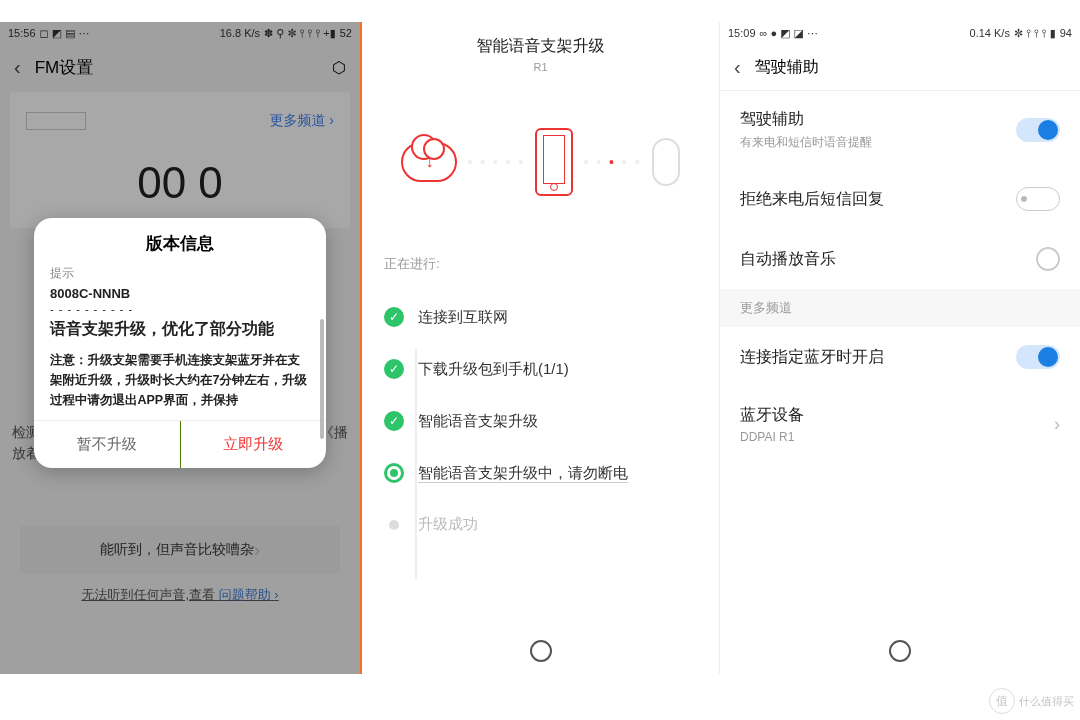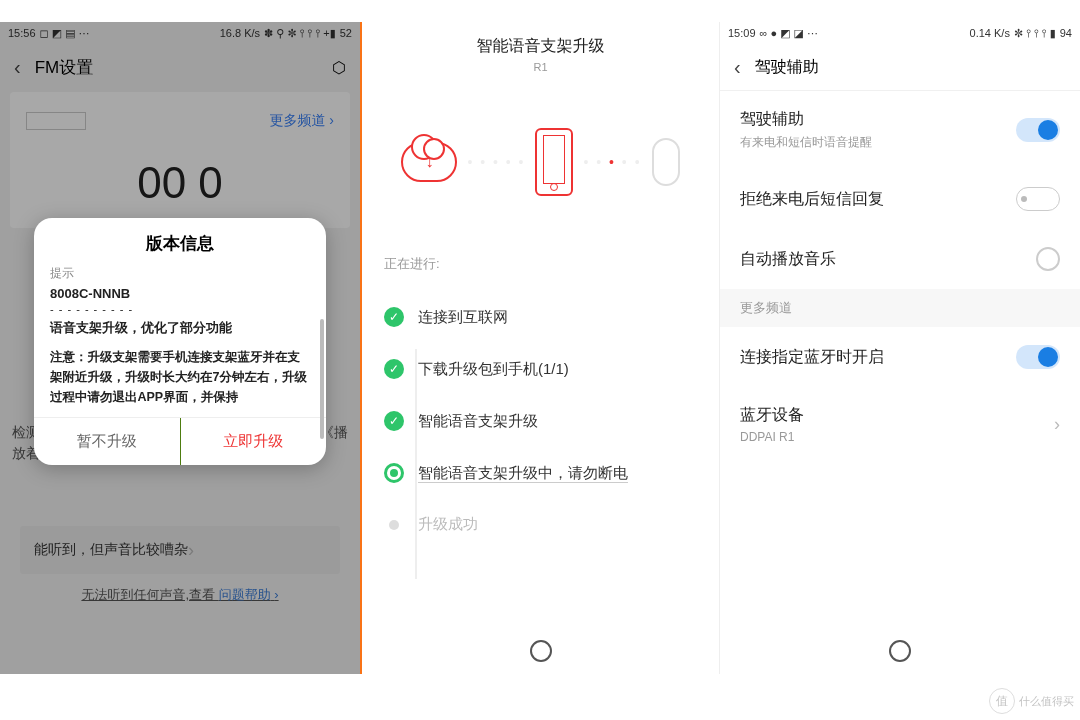--- a/index.html
+++ b/index.html
@@ -23,32 +23,32 @@
 
 .dim { position:absolute; inset:0; background:rgba(0,0,0,.34); z-index:5; }
 .p1bg { position:absolute; inset:0; background:#f3f3f3; z-index:1; }
 .bgcontent { position:absolute; top:70px; left:0; right:0; z-index:2; padding:0 10px;}
 .freqcard { background:#fff; border-radius:4px; padding:20px 16px; }
 .freqrow { display:flex; justify-content:space-between; align-items:center; }
 .barslot { width:60px; height:18px; border:1px solid #ccc; display:inline-block; }
 .more { color:#3b82f6; font-size:14px; }
 .bignum { font-size:44px; margin-top:28px; color:#222; text-align:center;}
 .sidetext { position:absolute; top:400px; left:12px; color:#555; font-size:14px; line-height:1.5; z-index:2;}
-.hearcard { position:absolute; top:504px; left:20px; right:20px; height:48px; background:#ececec; border-radius:3px; display:flex; align-items:center; padding:0 14px; justify-content:flex-start; font-size:14px; color:#333; z-index:2;}
+.hearcard { position:absolute; top:504px; left:20px; right:20px; height:48px; background:#ececec; border-radius:3px; display:flex; align-items:center; padding:0 14px; justify-content:center; font-size:14px; color:#333; z-index:2;}
 .tipline { position:absolute; bottom:70px; left:0; right:0; text-align:center; font-size:13px; color:#555; z-index:2;text-decoration:underline;}
 .tipline .link { color:#3b7cd6; }
 .modal { position:absolute; top:196px; left:34px; right:34px; background:#fff; border-radius:18px; z-index:10; box-shadow:0 4px 20px rgba(0,0,0,.25); overflow:hidden;}
 .modal h3 { text-align:center; font-size:17px; font-weight:600; padding:14px 0 10px; }
 .modal .body { padding:0 16px 10px; font-size:12.5px; color:#555; position:relative;}
 .modal .body .sb { position:absolute; right:2px; top:54px; width:4px; height:120px; background:#bbb; border-radius:2px;}
 .modal .hint { color:#888; font-size:12px; margin-bottom:4px;}
 .modal .pkg  { color:#888; font-size:12px; margin-bottom:14px;}
 .modal .vcode{ font-weight:600; color:#222; font-size:13px;}
 .modal .dash { color:#222; letter-spacing:1px; font-size:11px; margin:2px 0 4px;}
-.modal .desc { font-weight:600; color:#222; font-size:13px; margin-bottom:10px;}
+.modal .desc { font-weight:600; color:#222; font-size:16px; margin-bottom:10px;}
 .modal .warn { font-weight:600; color:#222; font-size:12.5px; line-height:1.6;}
 .modal .btns { display:flex; border-top:1px solid #eee; }
 .modal .btns div { flex:1; text-align:center; padding:14px 0; font-size:15px;}
 .modal .btns .later { color:#666; border-right:1px solid #4d7c0f;}
 .modal .btns .now   { color:#e33;}
 
 
 .p2 .centertitle { text-align:center; padding-top:14px; }
 .p2 .centertitle .t { font-size:16px; color:#222;}
 .p2 .centertitle .s { font-size:11px; color:#999; margin-top:4px;}

